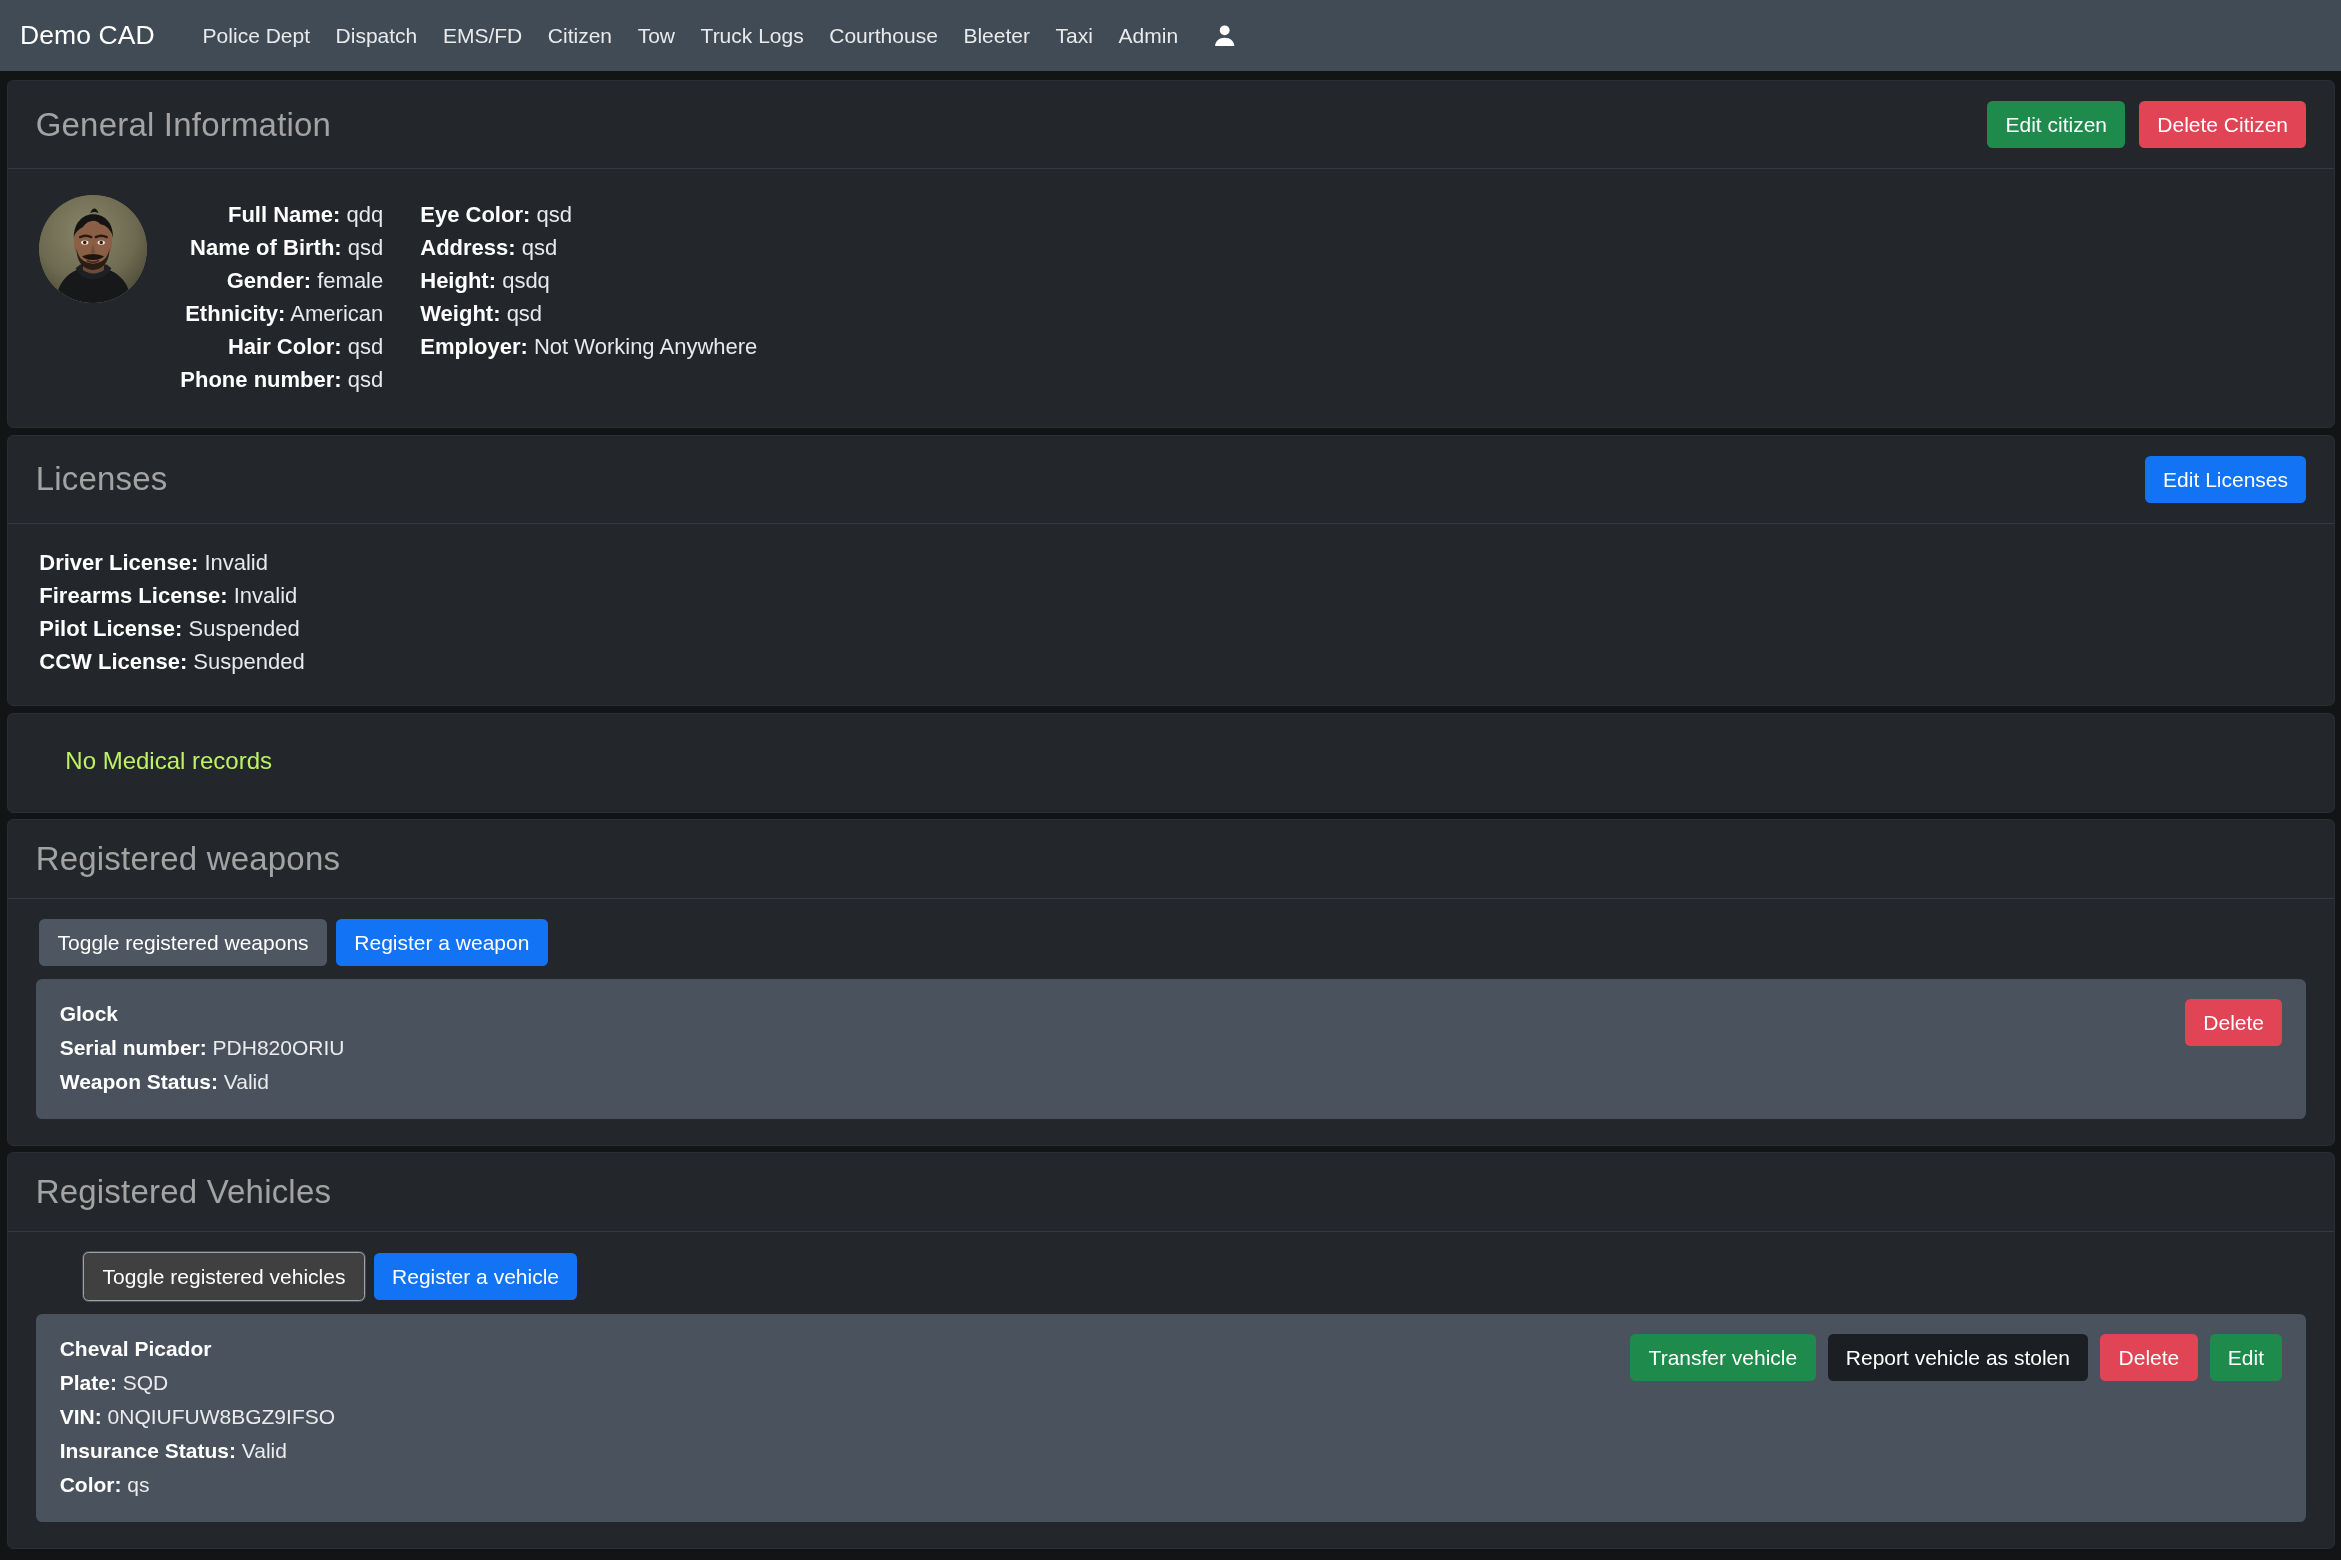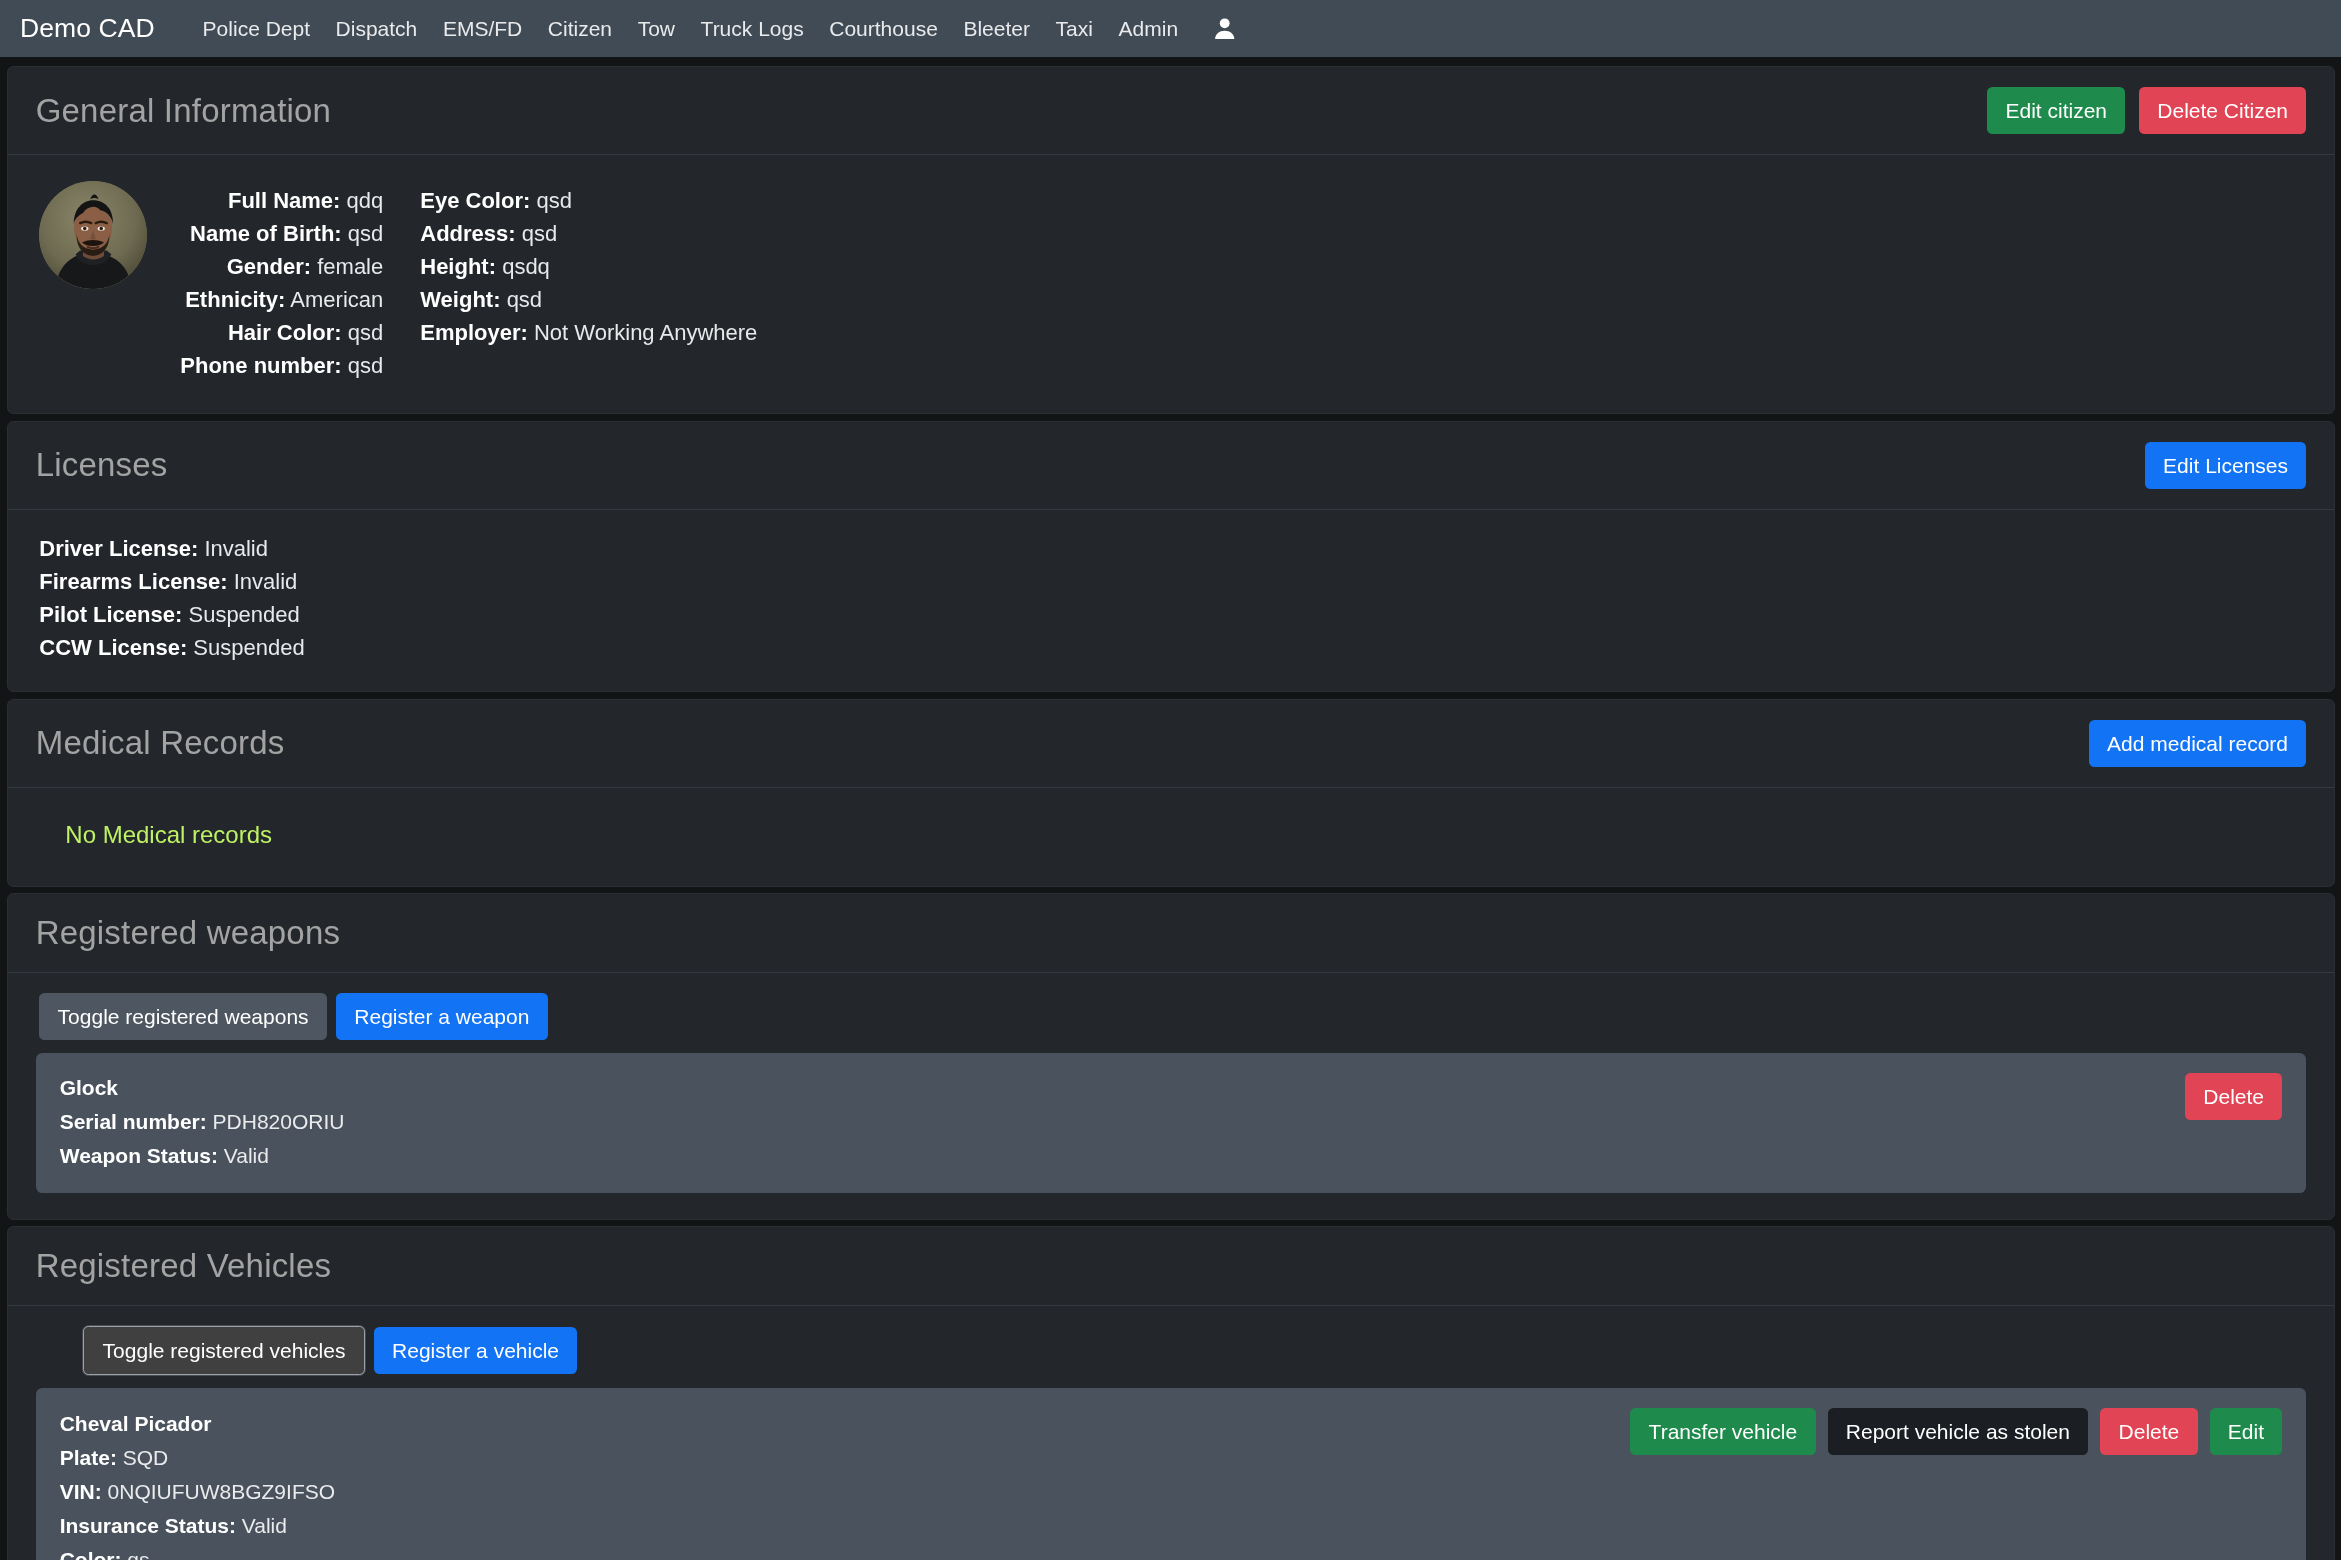--- a/index.html
+++ b/index.html
@@ -6,21 +6,21 @@
   html, body {
     width: 2342px;
     height: 1561px;
     background: #121416;
     font-family: "Liberation Sans", sans-serif;
     overflow: hidden;
   }
 
   
   .navbar {
-    height: 57px;
+    height: 71px;
     background: #414B55;
     display: flex;
     align-items: center;
     padding: 16px 20px;
     gap: 0;
   }
   .brand {
     color: #ffffff;
     font-size: 26.5px;
     letter-spacing: 0.1px;
@@ -326,26 +326,20 @@
         <span>Suspended</span>
       </div>
       <div class="lic-line">
         <b>CCW License:</b>
         <span>Suspended</span>
       </div>
     </div>
   </section>
 
   <section class="card">
-    <div class="card-header">
-      <div class="card-title">Medical Records</div>
-      <div class="header-actions">
-        <button class="btn btn-blue">Add medical record</button>
-      </div>
-    </div>
     <div class="med-body">
       <div class="med-empty">No Medical records</div>
     </div>
   </section>
 
   <section class="card">
     <div class="card-header">
       <div class="card-title">Registered weapons</div>
     </div>
     <div class="toggle-row">

